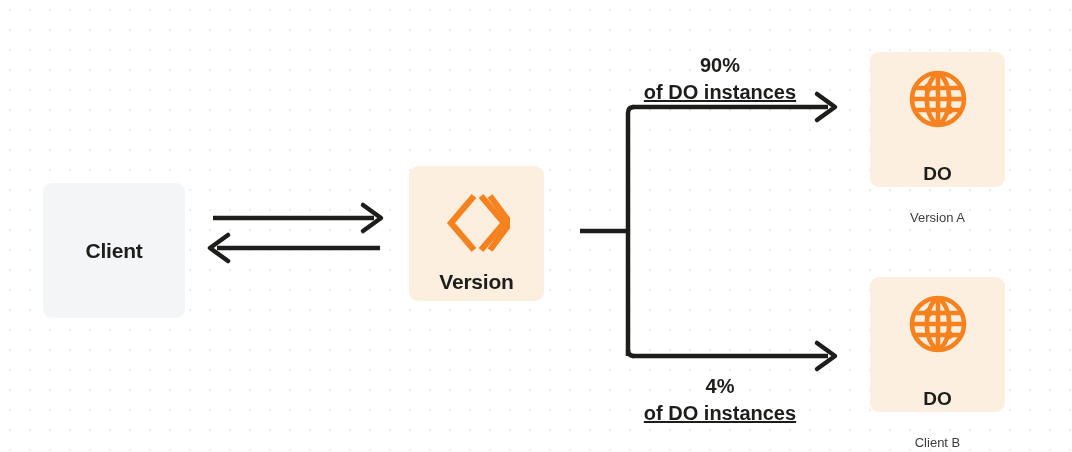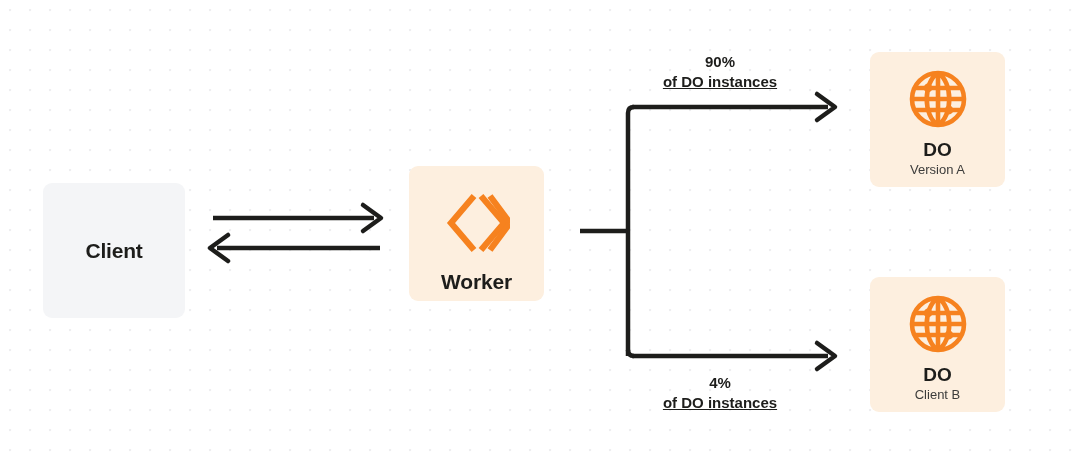--- a/index.html
+++ b/index.html
@@ -68,20 +68,21 @@
   }
 
   
   .do-node {
     left: 870px;
     width: 135px;
     height: 135px;
     background: #fdefdf;
     justify-content: flex-start;
     padding-top: 16px;
+    gap: 24px;
   }
   #do-a-node { top: 52px; }
   #do-b-node { top: 277px; }
   .do-node .node-title {
     font-size: 19px;
     font-weight: 700;
     color: #1d1d1b;
     margin-top: 10px;
     line-height: 1.05;
   }
@@ -105,21 +106,21 @@
     top: 0;
     width: 1072px;
     height: 452px;
     pointer-events: none;
   }
 
   
   .branch-label {
     position: absolute;
     text-align: center;
-    font-size: 15px;
+    font-size: 20px;
     font-weight: 700;
     color: #1d1d1b;
     line-height: 1.35;
     width: 260px;
   }
   #label-top { left: 590px; top: 52px; }
   #label-bottom { left: 590px; top: 373px; }
   .branch-label .pct { display: block; }
   .branch-label .sub { display: block; text-decoration: underline; }
 </style>
@@ -165,21 +166,21 @@
     <span class="icon-wrap">
       <svg width="66" height="66" viewBox="0 0 66 66">
 
         <polyline points="30,6 7,33 30,60" fill="none" stroke="#f6821f" stroke-width="6.2" stroke-linecap="butt" stroke-linejoin="miter"></polyline>
 
         <polyline points="37,6 60,33 37,60" fill="none" stroke="#f6821f" stroke-width="6.2" stroke-linecap="butt" stroke-linejoin="miter"></polyline>
 
         <polyline points="46,6 66,33 46,60" fill="none" stroke="#f6821f" stroke-width="6.2" stroke-linecap="butt" stroke-linejoin="miter"></polyline>
       </svg>
     </span>
-    <span class="node-title">Worker</span>
+    <span class="node-title">Version</span>
   </div>
 
   <div class="node do-node" id="do-a-node">
     <span class="icon-wrap">
       <svg width="62" height="62" viewBox="0 0 62 62">
         <g fill="none" stroke="#f6821f" stroke-width="4.6">
           <circle cx="31" cy="31" r="26"></circle>
           <line x1="31" y1="5" x2="31" y2="57"></line>
           <line x1="7" y1="20" x2="55" y2="20"></line>
           <line x1="5" y1="31" x2="57" y2="31"></line>

